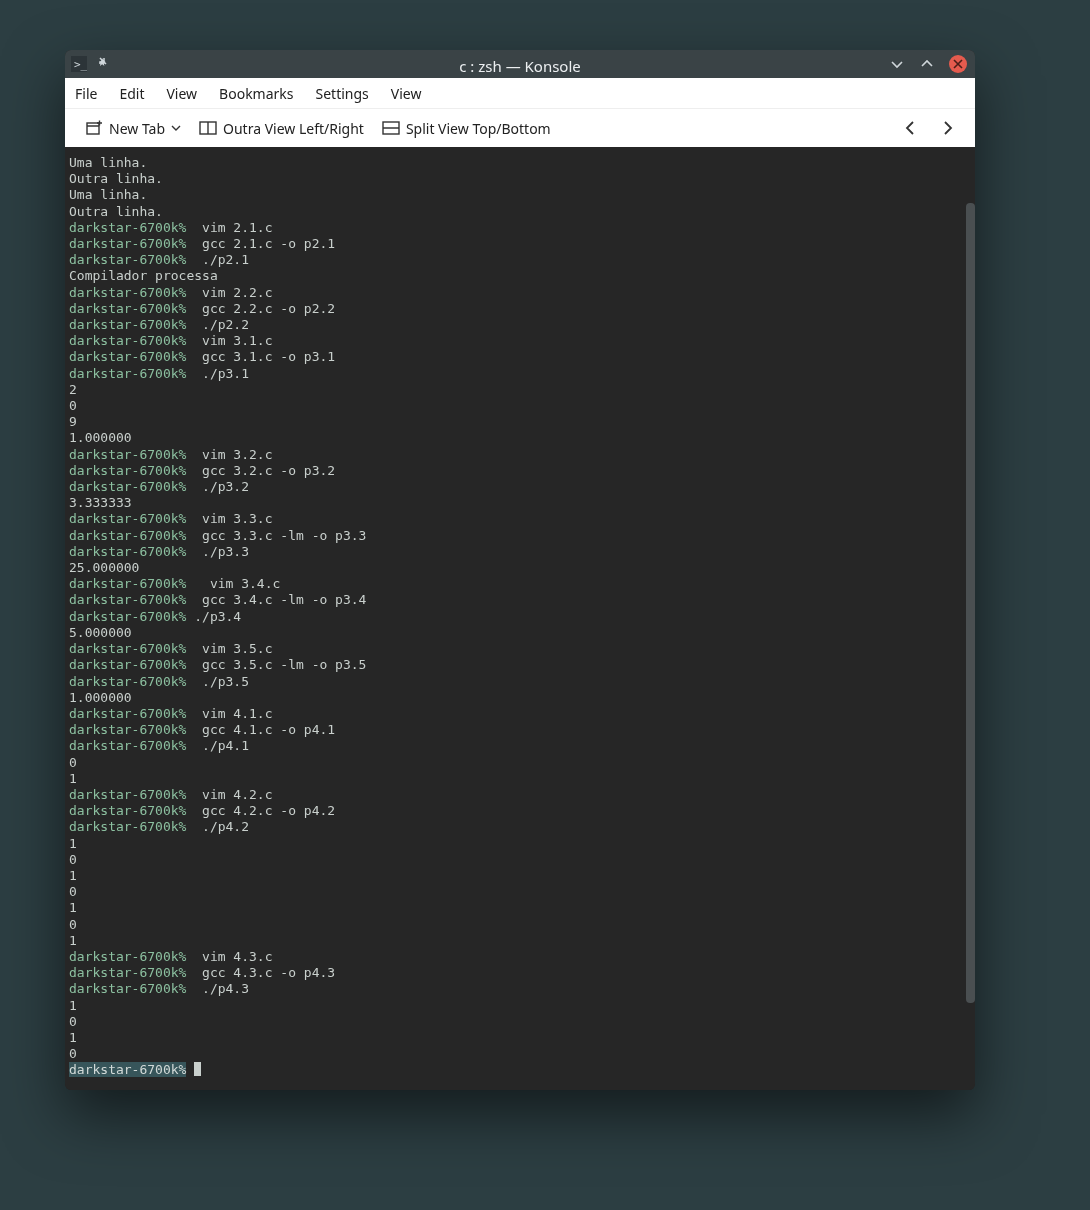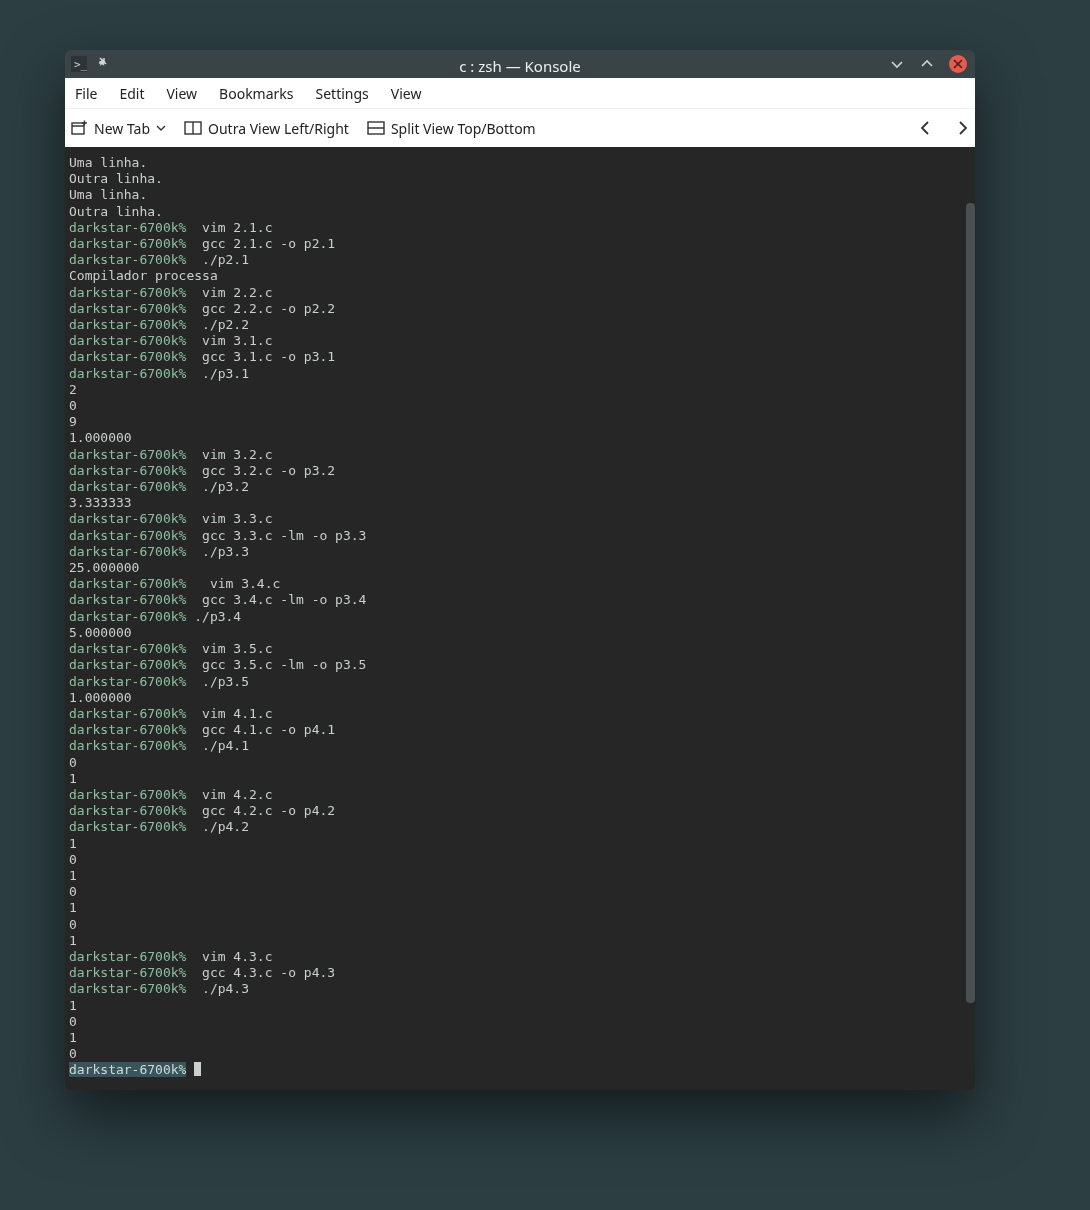--- a/index.html
+++ b/index.html
@@ -17,21 +17,21 @@
   .tb-icon svg{width:16px;height:16px;}
   .tb-title{position:absolute;left:0;right:0;text-align:center;pointer-events:none;top:6px;font-size:15px;}
   .tb-right{margin-left:auto;display:flex;align-items:center;gap:14px;padding-right:8px;}
   .tb-ctrl{width:16px;height:16px;display:flex;align-items:center;justify-content:center;color:#d0d4d7;}
   .tb-close{width:18px;height:18px;border-radius:9px;background:#e55b4e;display:flex;align-items:center;justify-content:center;}
   .tb-close svg{width:10px;height:10px;}
   
   .menubar{height:30px;background:#fff;display:flex;align-items:center;gap:22px;padding:0 10px;font-size:14px;color:#222;}
   .menubar span{cursor:default;}
   
-  .toolbar{height:38px;background:#fff;border-top:1px solid #eee;display:flex;align-items:center;padding:0 5px;gap:18px;font-size:14px;color:#222;}
+  .toolbar{height:38px;background:#fff;border-top:1px solid #eee;display:flex;align-items:center;padding:0 20px;gap:18px;font-size:14px;color:#222;}
   .tbtn{display:flex;align-items:center;gap:6px;}
   .tbtn .ic{width:18px;height:18px;display:inline-flex;align-items:center;justify-content:center;}
   .tbtn .ic svg{width:18px;height:18px;}
   .tool-right{margin-left:auto;display:flex;gap:20px;}
   .nav-arrow{width:16px;height:16px;display:flex;align-items:center;justify-content:center;color:#333;}
   
   .term{
     flex:1;background:#262626;color:#c9d0cd;
     font-family:"DejaVu Sans Mono","Liberation Mono",monospace;
     font-size:13px;line-height:16.2px;padding:8px 4px;

